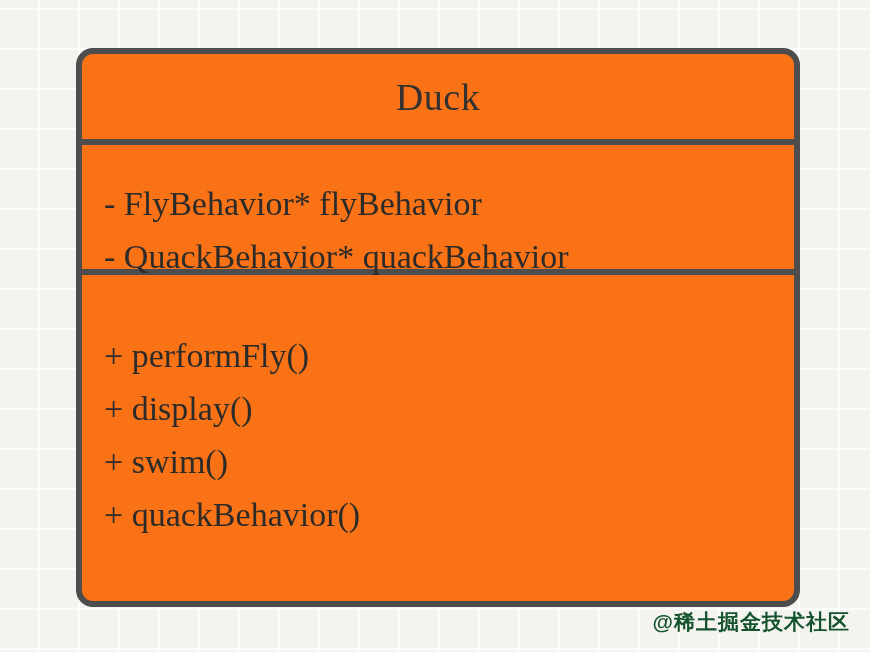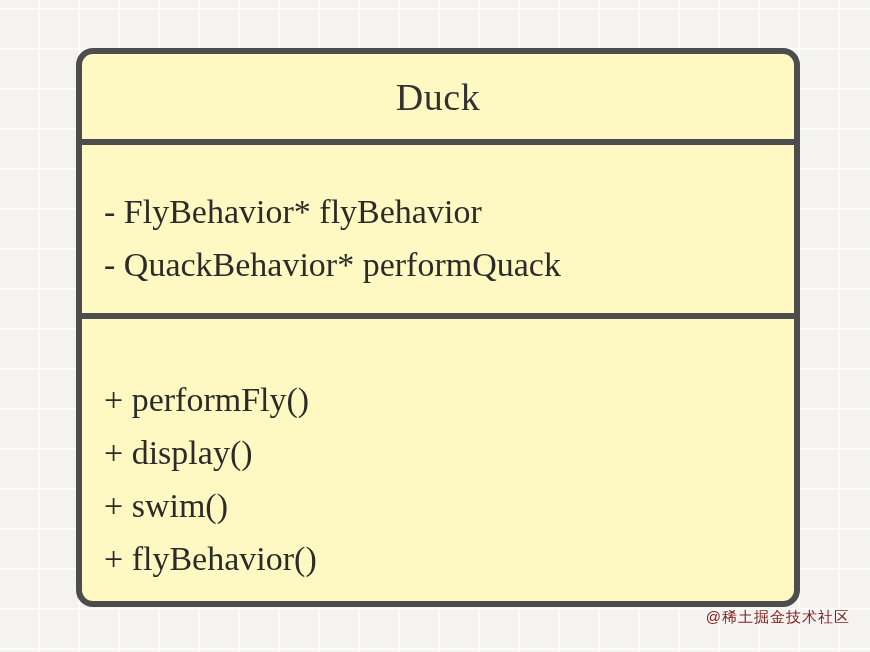--- a/index.html
+++ b/index.html
@@ -21,86 +21,87 @@
   }
   .uml-class-box {
     position: absolute;
     left: 76px;
     top: 48px;
     width: 724px;
     height: 559px;
     box-sizing: border-box;
     border: 6px solid #4d4d4d;
     border-radius: 17px;
-    background: #fef9c3;
+    background: #f97316;
     display: flex;
     flex-direction: column;
   }
   .uml-title-section {
     height: 85px;
     flex: 0 0 auto;
     border-bottom: 6px solid #4d4d4d;
     display: flex;
     align-items: center;
     justify-content: center;
   }
   .uml-class-name {
     font-size: 38px;
     color: #333230;
     letter-spacing: 0.5px;
   }
   .uml-attrs-section {
-    height: 174px;
+    height: 130px;
     flex: 0 0 auto;
     border-bottom: 6px solid #4d4d4d;
     box-sizing: border-box;
-    padding: 40px 10px 0 22px;
+    padding: 32px 10px 0 22px;
   }
   .uml-methods-section {
     flex: 1 1 auto;
     box-sizing: border-box;
     padding: 30px 10px 0 22px;
     margin-top: 24px;
   }
   .uml-member-line {
     font-size: 34px;
     line-height: 53px;
     color: #2c2b29;
     white-space: nowrap;
   }
   .watermark {
     position: absolute;
     right: 20px;
     top: 608px;
-    font-size: 15px;
-    color: #7f1d1d;
+    font-size: 21px;
+    color: #14532d;
     font-family: "Liberation Sans", sans-serif;
     letter-spacing: 1px;
+    font-weight: bold;
   }
 </style>
 </head>
 <body>
 
 <div>
 
   <div class="uml-class-box">
 
     <div class="uml-title-section">
       <span class="uml-class-name">Duck</span>
     </div>
 
     <div class="uml-attrs-section">
       <div class="uml-member-line">- FlyBehavior* flyBehavior</div>
-      <div class="uml-member-line">- QuackBehavior* performQuack</div>
+      <div class="uml-member-line">- QuackBehavior* quackBehavior</div>
     </div>
 
     <div class="uml-methods-section">
       <div class="uml-member-line">+ performFly()</div>
       <div class="uml-member-line">+ display()</div>
       <div class="uml-member-line">+ swim()</div>
-      <div class="uml-member-line">+ flyBehavior()</div>
+      <div class="uml-member-line">+ quackBehavior()</div>
     </div>
 
   </div>
 
   <div class="watermark">@稀土掘金技术社区</div>
 
 </div>
 
 </body></html>

